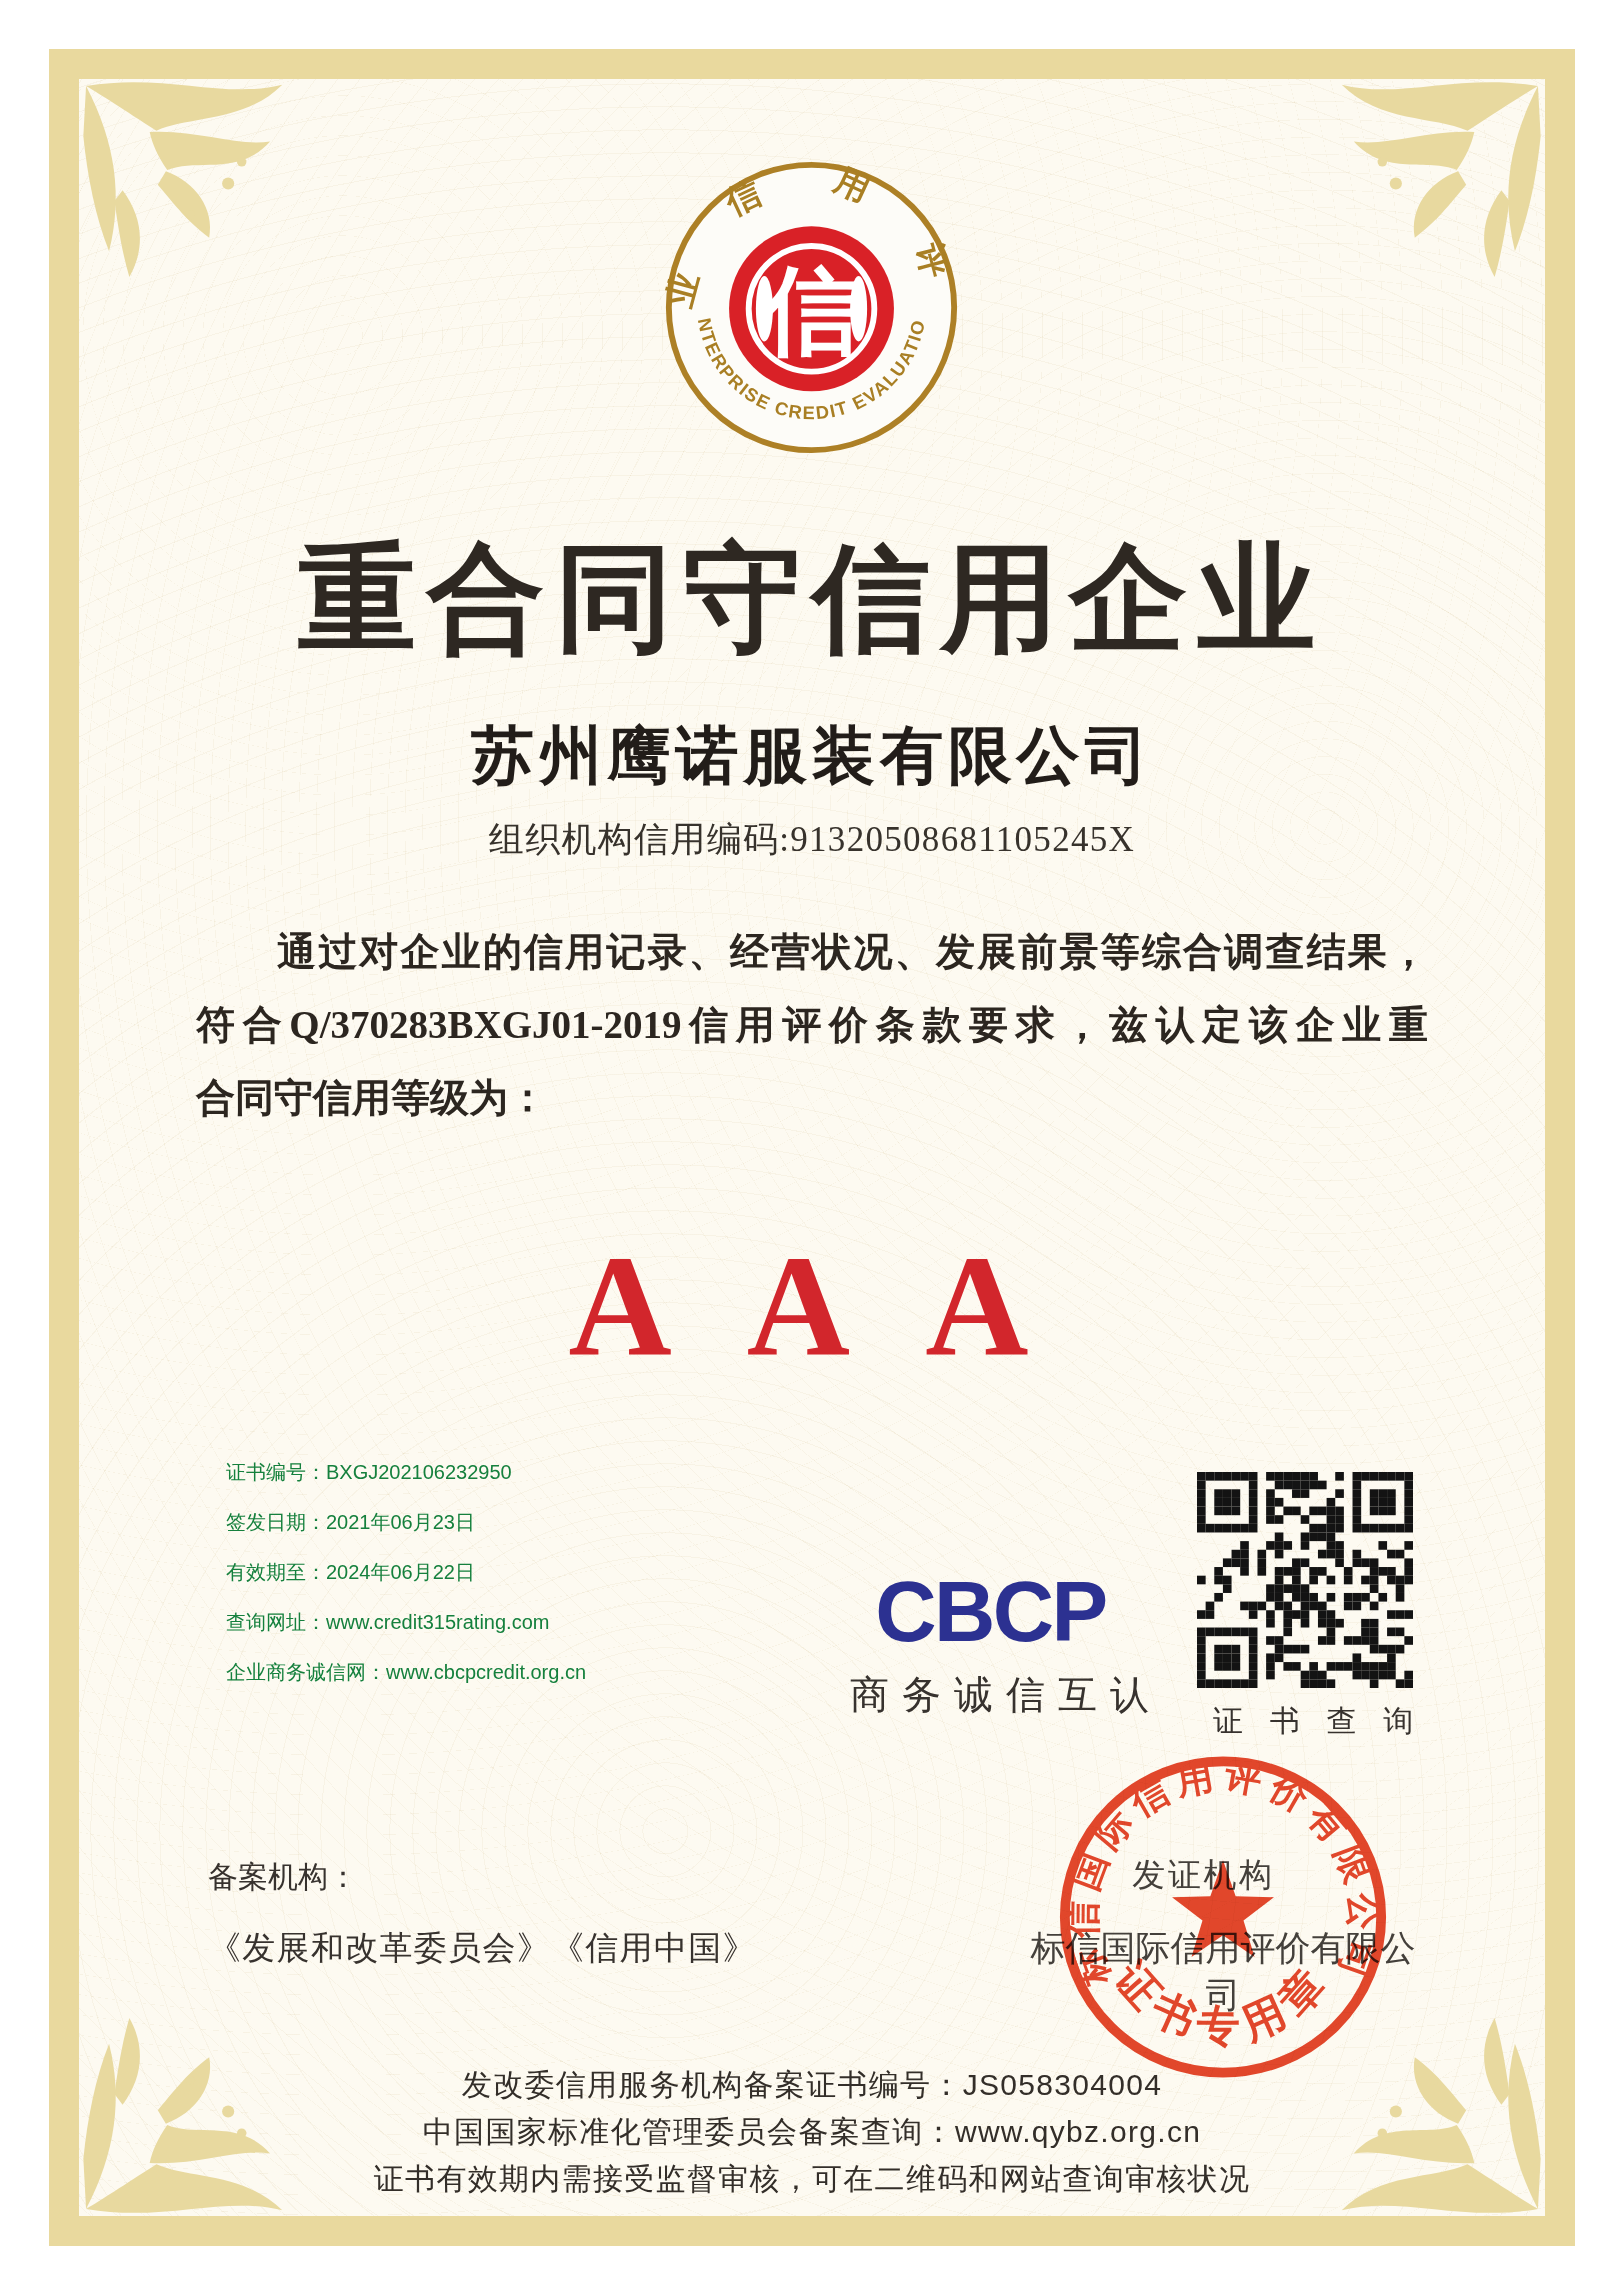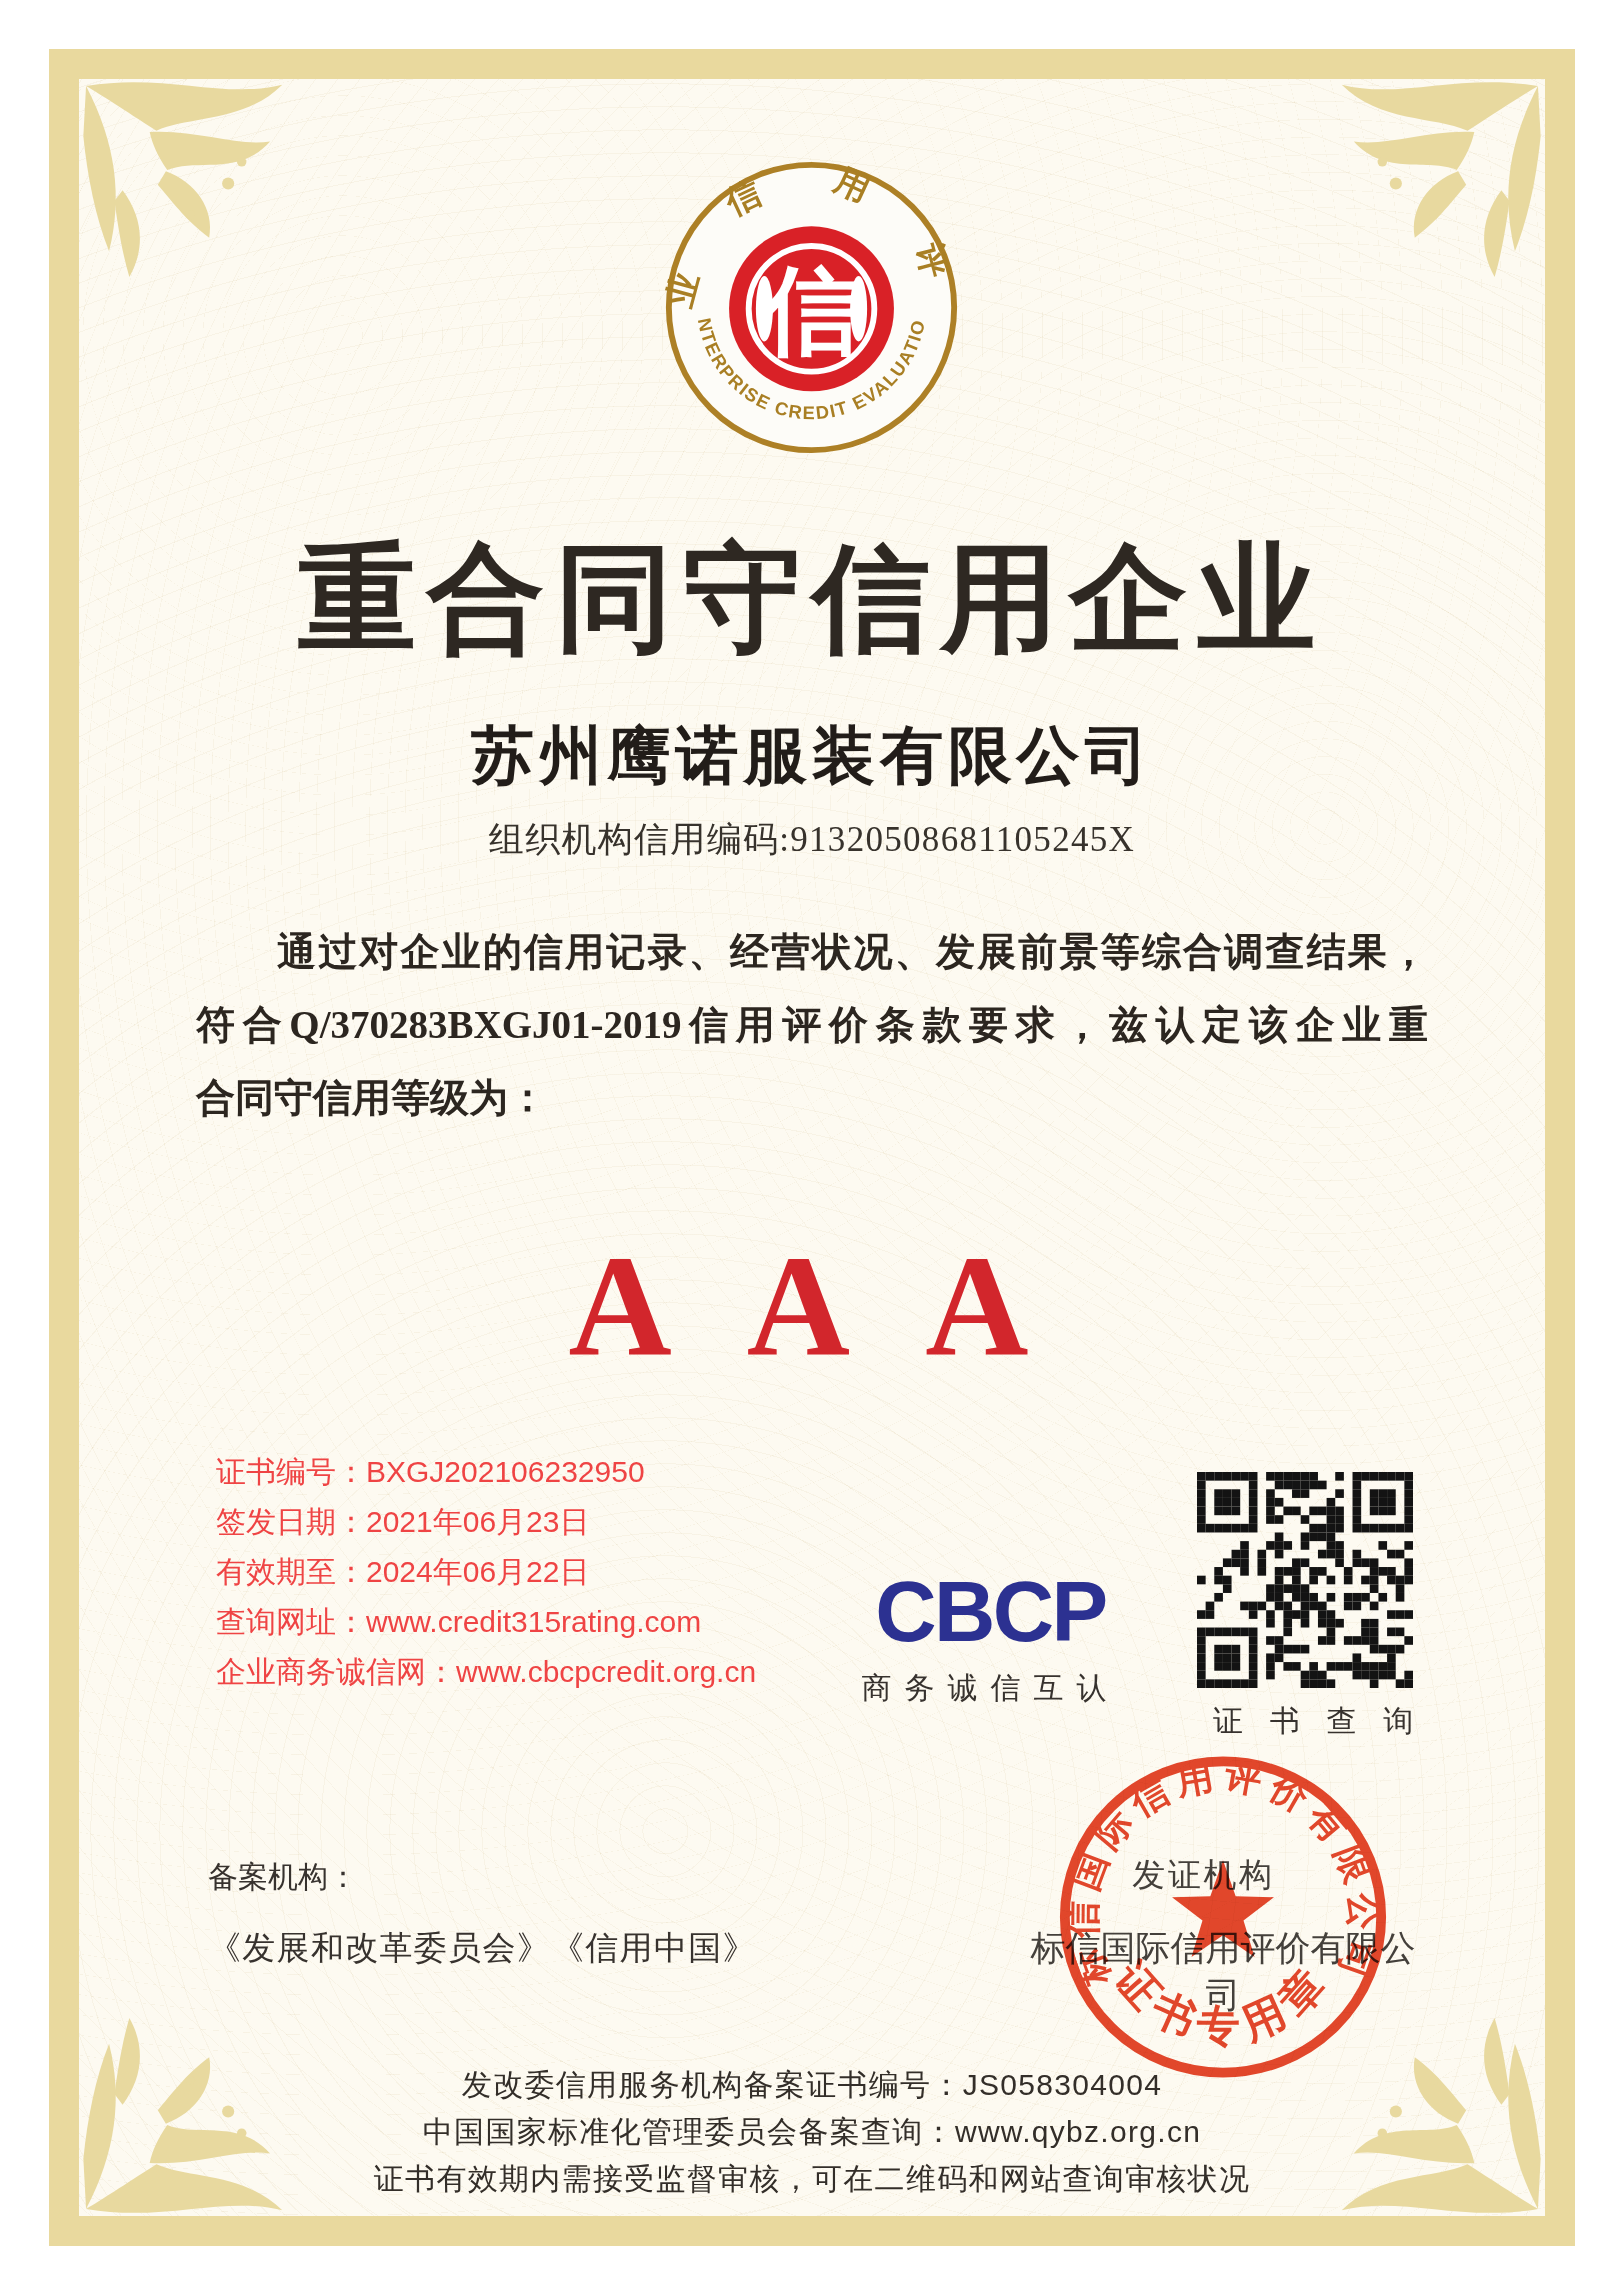--- a/index.html
+++ b/index.html
@@ -25,25 +25,25 @@
   #company{top:713px;font-weight:800;font-size:63px;letter-spacing:5.2px;color:#221d19;}
   #orgcode{top:816px;font-family:"Liberation Serif","DejaVu Serif",serif;font-size:35px;
            letter-spacing:1.3px;color:#37322c;}
   #para{left:196px;right:196px;top:915px;font-family:"Liberation Serif","DejaVu Serif",serif;
         font-size:39px;line-height:73px;color:#2c2620;font-weight:bold;}
   .pline{text-align:justify;text-align-last:justify;}
   .pline.first{text-indent:81px;}
   .pline.last{text-align:left;text-align-last:left;}
   #rating{top:1225px;font-family:"Liberation Serif","DejaVu Serif",serif;font-weight:700;
           font-size:143px;letter-spacing:75px;padding-left:48px;color:#d2262c;}
-  #details{left:216px;top:1447px;font-size:30px;color:#ef4444;}
+  #details{left:226px;top:1447px;font-size:20px;color:#15803d;}
   #details .row{height:50px;line-height:50px;white-space:nowrap;}
   #cbcp{left:850px;top:1569px;width:281px;text-align:center;}
   #cbcp .logo{font-size:85px;font-weight:800;letter-spacing:-2.6px;color:#2c3191;line-height:1;}
-  #cbcp .cap{margin-top:14.4px;font-size:30px;letter-spacing:13px;color:#37322e;white-space:nowrap;}
+  #cbcp .cap{margin-top:14.4px;font-size:39px;letter-spacing:13px;color:#37322e;white-space:nowrap;}
   #qrblk{left:1197px;top:1472px;width:216px;text-align:center;}
   #qrblk .cap{margin-top:10.5px;font-size:30px;letter-spacing:9.2px;color:#37322e;white-space:nowrap;margin-left:16px;}
   #filing{left:208px;top:1857px;color:#37322e;}
   #filing .lbl{font-size:30px;}
   #filing .val{margin-top:27.5px;font-size:33px;letter-spacing:1.3px;}
   #issuer-label{left:1040px;top:1853px;width:327px;text-align:center;font-size:33px;color:#44403b;letter-spacing:2.6px;}
   #issuer-name{left:1017px;top:1925px;width:412px;text-align:center;font-size:35px;color:#44403b;}
   #stampsvg{left:1040px;top:1734px;mix-blend-mode:multiply;opacity:.94;}
   #footer{top:2061px;font-size:30px;line-height:47px;color:#332e29;letter-spacing:1.3px;}
   .sealtext{font-family:"Liberation Serif","DejaVu Serif",serif;}

